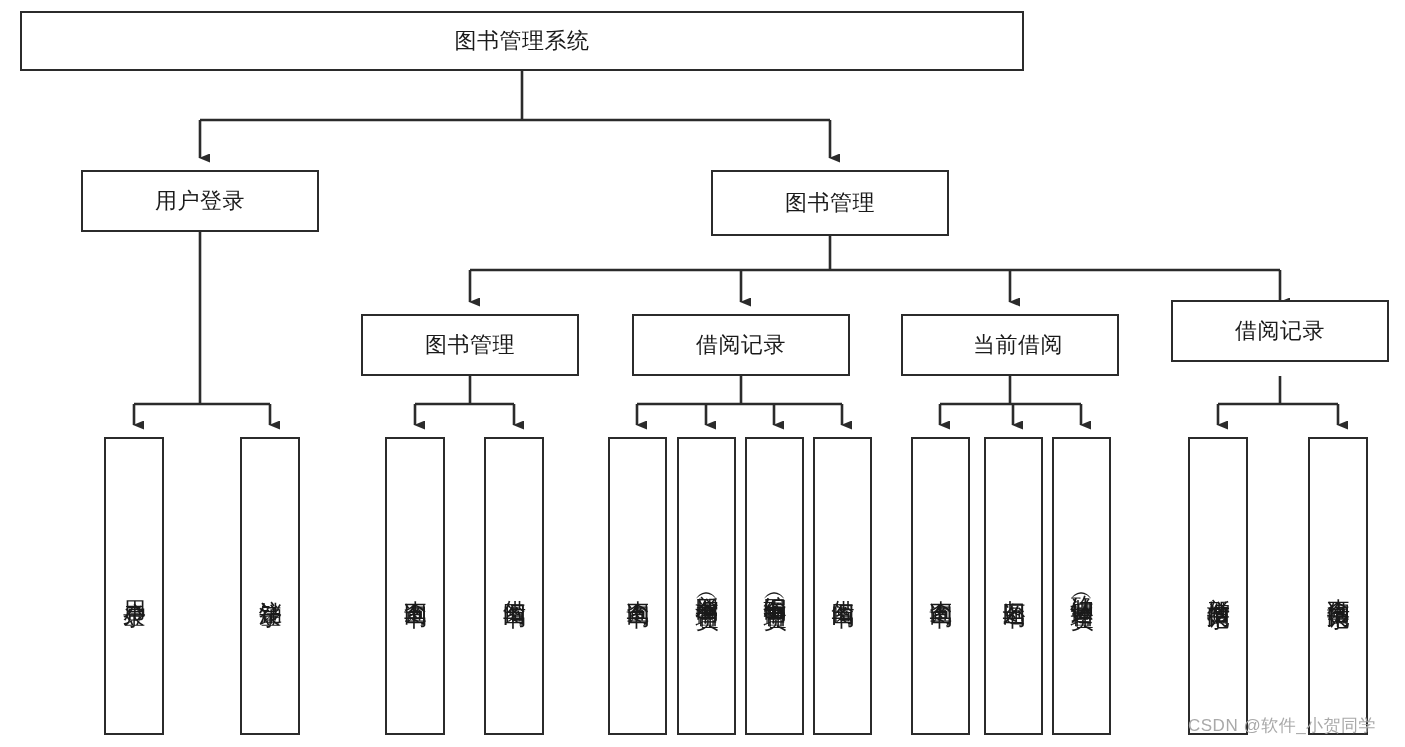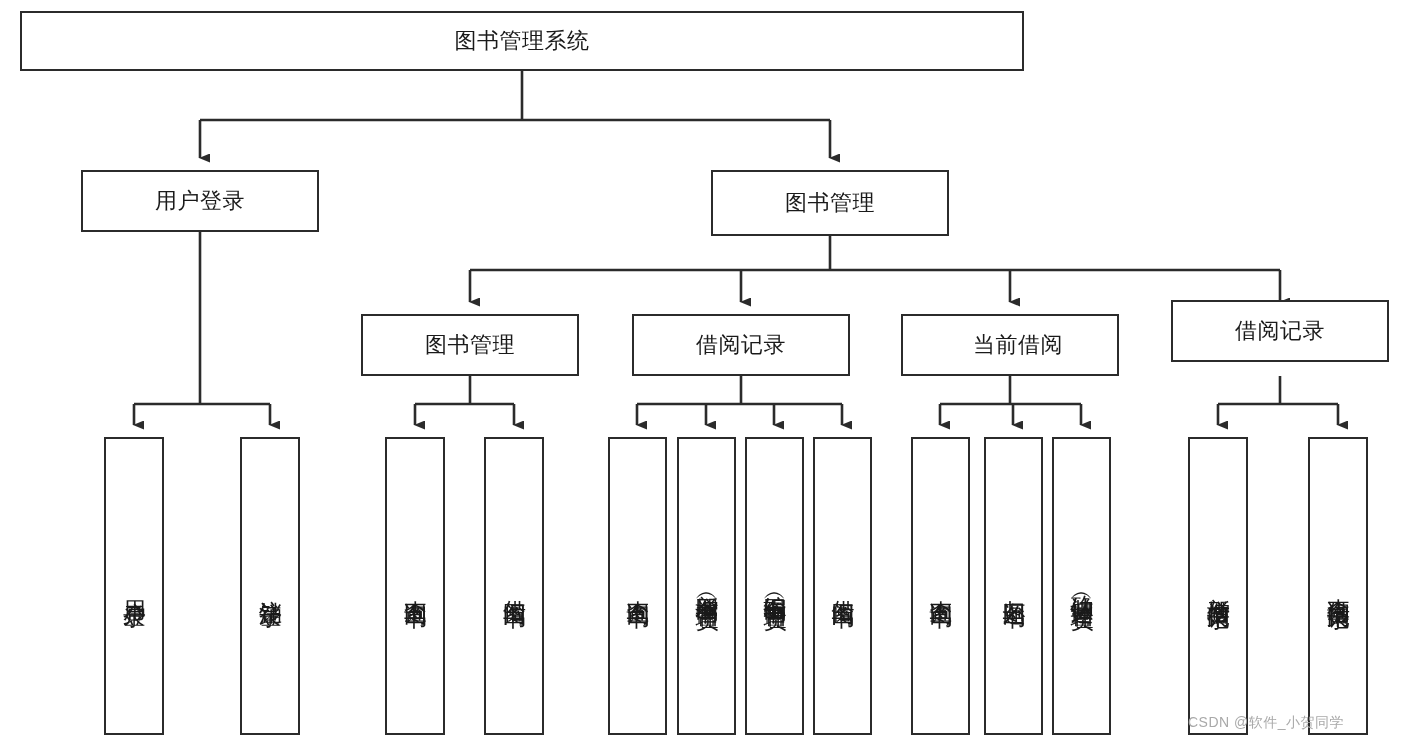--- a/index.html
+++ b/index.html
@@ -56,21 +56,21 @@
   .node-vertical .node-label {
     writing-mode: vertical-rl;
     text-orientation: upright;
     font-size: 23px;
     line-height: 1.12;
     letter-spacing: 2px;
     white-space: nowrap;
   }
   .watermark {
     position: absolute;
-    font-size: 14px;
+    font-size: 17px;
     color: #a9a9a9;
     white-space: nowrap;
     letter-spacing: 0.5px;
     user-select: none;
   }
 </style>
 </head>
 <body>
 
 <div id="diagram-root">

